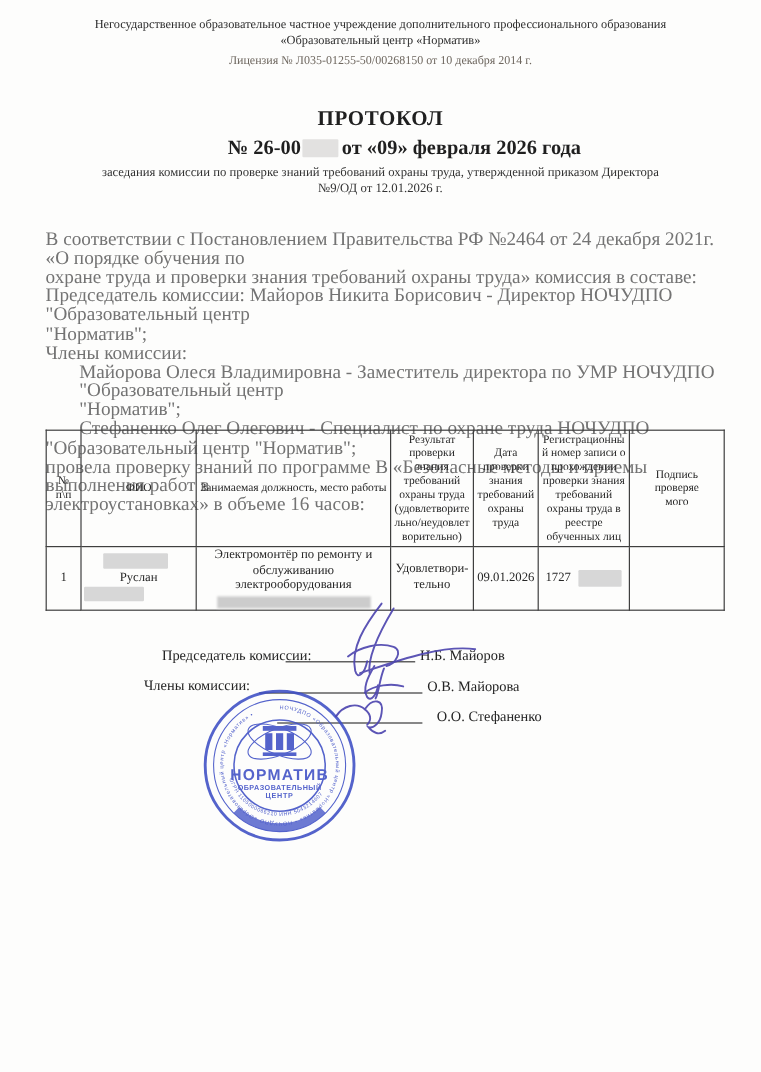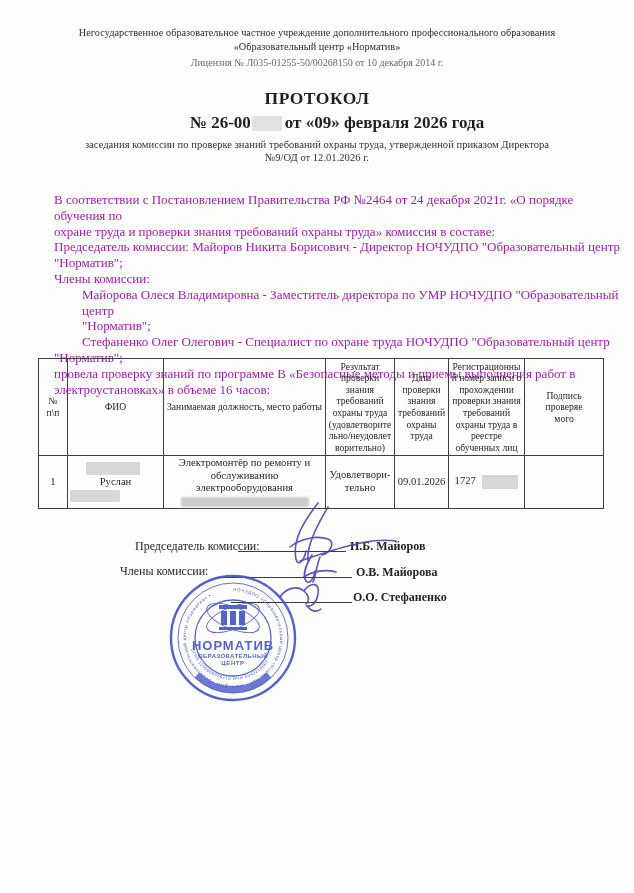--- a/index.html
+++ b/index.html
@@ -8,37 +8,37 @@
     position:relative;
     width:634px; height:893px;
     background:#fdfdfc;
     font-family:"Liberation Serif", serif;
     color:#262626;
     overflow:hidden;
   }
   .ml { white-space:pre-line; }
 
   
-  .org-header { position:absolute; top:26px; left:0; width:634px; text-align:center; }
+  .org-header { position:absolute; top:14px; left:0; width:634px; text-align:center; }
   .org-line1 { font-size:10.3px; line-height:14px; color:#2e2e2e; }
   .org-line2 { font-size:10.3px; line-height:14px; color:#2e2e2e; }
   .license-line { font-size:10px; line-height:15px; color:#6e675f; margin-top:1px; }
 
   
   .title-block { position:absolute; top:88px; left:0; width:634px; text-align:center; }
   .protocol-heading { font-size:17.5px; font-weight:bold; letter-spacing:0.5px; color:#1f1f1f; }
   .protocol-number { font-size:17px; font-weight:bold; margin-top:4px; color:#1f1f1f;padding-left:40px; }
   .subtitle { font-size:10.6px; line-height:13px; margin-top:5px; color:#333; }
 
   .redact { display:inline-block; background:#d7d7d7; vertical-align:middle; border-radius:1px; }
   .redact-title { width:30px; height:15px; background:#e2e1e0; margin:0 3px 2px 1px; }
   .redact-blur { filter: blur(1px); }
 
   
-  .body-text { position:absolute; top:192px; left:54px; width:570px; font-size:13px; line-height:15.8px; color:#a21caf; }
+  .body-text { position:absolute; top:192px; left:38px; width:570px; font-size:16px; line-height:15.8px; color:#737373; }
   .p-indent-block { margin-left:28px; }
   .p-first-indent { text-indent:28px; }
 
   
   table.grid {
     position:absolute; top:358px; left:38px;
     width:565px; border-collapse:collapse;
     table-layout:fixed;
   }
   table.grid th, table.grid td {
@@ -47,27 +47,27 @@
     font-weight:normal; color:#272727;
     padding:1px 2px;
   }
   table.grid th { font-size:9.6px; line-height:11.6px; height:97px; }
   table.grid td { font-size:10.6px; line-height:12.5px; height:46px; }
   .name-cell-line { display:block; line-height:14px; }
   .pos-redact { width:128px; height:10px; background:#cccccc; margin:2px auto 0 auto; }
 
   
   .sig-label { position:absolute; font-size:12px; color:#242424; }
-  .sig-name  { position:absolute; font-size:12px; color:#242424;font-weight:bold; }
+  .sig-name  { position:absolute; font-size:12px; color:#242424; }
   .sig-line  { position:absolute; height:0; border-bottom:1.4px solid #3a3a3a; }
   .lbl-chairman { top:539px; left:120px;margin-left:15px; }
   .lbl-members  { top:564px; left:120px; }
   .nm-1 { top:539px; left:350px; }
   .nm-2 { top:565px; left:356px; }
-  .nm-3 { top:590px; left:353px; }
+  .nm-3 { top:590px; left:364px; }
   .ln-1 { top:551px; left:238px; width:108px; }
   .ln-2 { top:577px; left:216px; width:136px; }
   .ln-3 { top:602px; left:231px; width:121px; }
 
   .overlay-svg { position:absolute; pointer-events:none; }
 </style>
 </head>
 <body>
 
 <div class="page">

